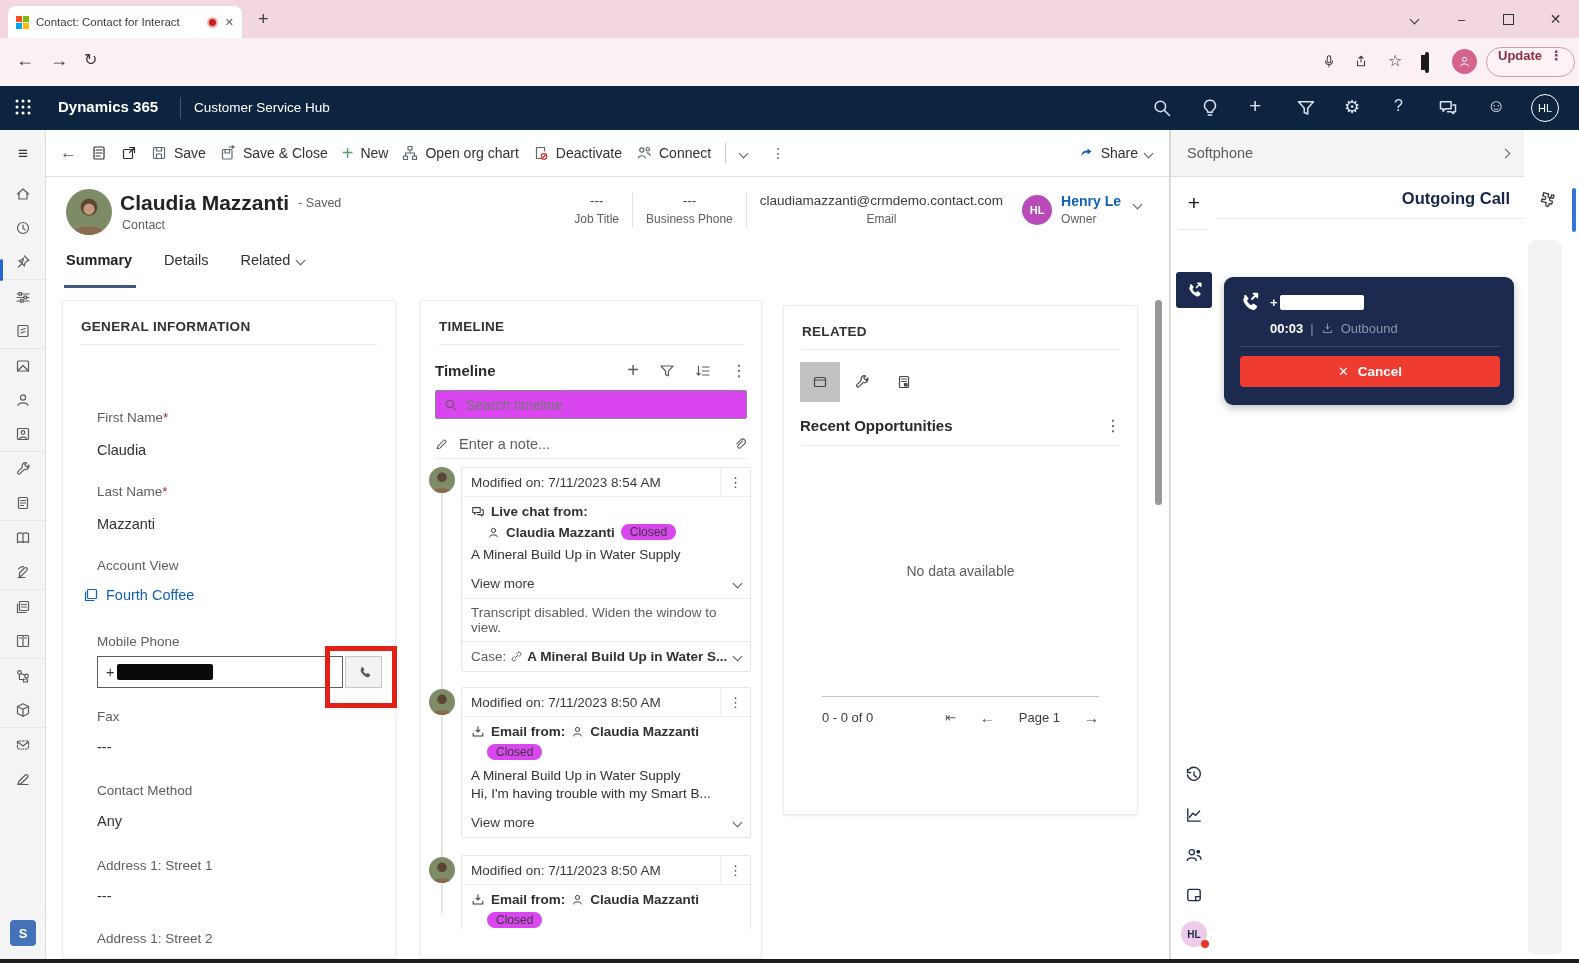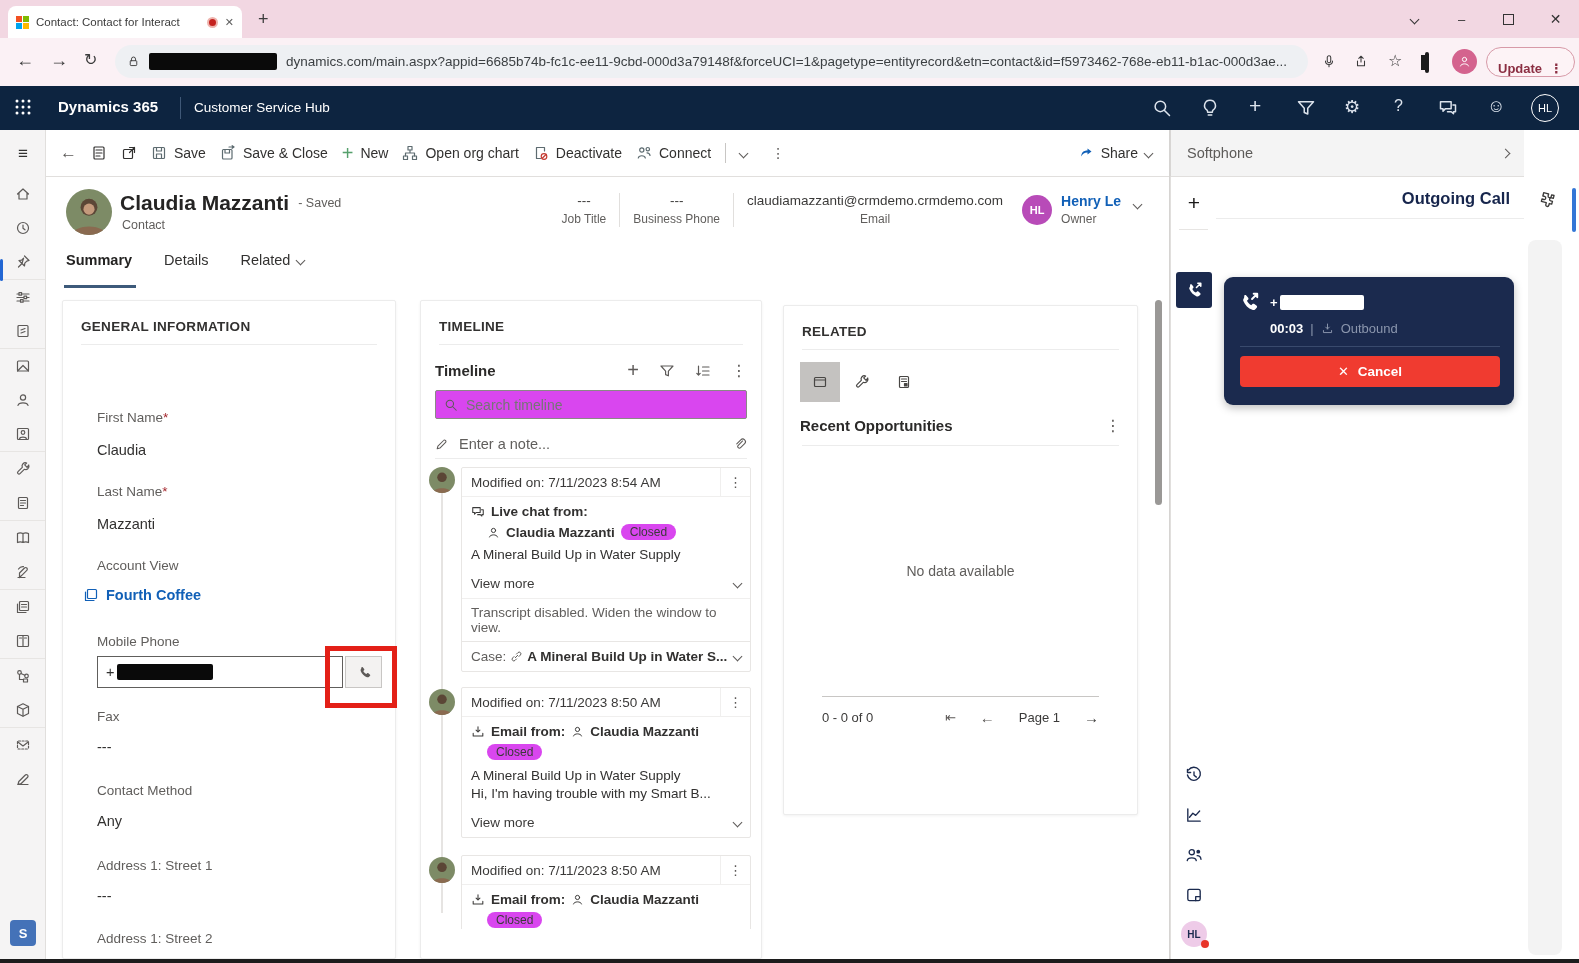--- a/index.html
+++ b/index.html
@@ -22,21 +22,21 @@
   .winctl{right:0;top:0;height:38px;display:flex}
   .winctl>div{width:47px;height:38px;display:flex;align-items:center;justify-content:center;color:#333;font-size:13px}
   .toolbar{left:0;top:38px;width:1579px;height:48px;background:#fbf1f5}
   .navbtn{color:#3a3a3a;font-size:18px}
   .addr{left:115px;top:7px;width:1193px;height:33px;background:#eef0f3;border-radius:17px;display:flex;align-items:center;padding:0 12px;gap:9px}
   .redactB{background:#0a0a0a;border-radius:2px}
   .urltext{flex:1;font-size:13.5px;color:#3c4043;white-space:nowrap;overflow:hidden}
   .sidebtn{width:17px;height:15px;border:2px solid #1b1b1b;border-radius:3px;position:relative}
   .sidebtn::after{content:"";position:absolute;right:2px;top:1px;bottom:1px;width:4px;background:#1b1b1b}
   .eav{width:25px;height:25px;border-radius:50%;background:#d4638e;display:flex;align-items:center;justify-content:center;color:#fff}
-  .updatebtn{left:1486px;top:9px;height:30px;border:1.5px solid #d79aa8;border-radius:15px;display:flex;align-items:flex-end;gap:8px;padding:0 11px;color:#8b2e42;font-size:13px;font-weight:bold;background:#fdf3f6}
+  .updatebtn{left:1486px;top:9px;height:30px;border:1.5px solid #d79aa8;border-radius:15px;display:flex;align-items:flex-start;gap:8px;padding:0 11px;color:#8b2e42;font-size:13px;font-weight:bold;background:#fdf3f6}
   
   .d365{left:0;top:86px;width:1579px;height:52px;background:#0d2440;color:#fff}
   .d365 .ic{position:absolute;top:12px;color:#dce3ec}
   .hlav{width:28px;height:28px;border-radius:50%;border:1.5px solid #fff;display:flex;align-items:center;justify-content:center;font-size:11px;color:#fff}
   
   .cmdbar{left:46px;top:130px;width:1124px;height:47px;background:#fff;border-bottom:1px solid #e1dfdd;display:flex;align-items:center;gap:14px;padding-left:14px;font-size:14px;color:#323130}
   .cmd{display:flex;align-items:center;gap:7px;white-space:nowrap}
   .cmd .gi{color:#5d6b70}
   .vsep{width:1px;height:20px;background:#c8c6c4}
   .sharebtn{position:absolute;right:18px;display:flex;align-items:center;gap:7px}
@@ -127,28 +127,20 @@
         <span style="width:11px;height:11px;border:1.3px solid #333;display:inline-block"></span>
       </div>
     <div style="font-size:14px">✕</div>
   </div>
 </div>
 
 <div class="ab toolbar">
   <div class="ab navbtn" style="left:16px;top:12px">←</div>
   <div class="ab navbtn" style="left:50px;top:12px">→</div>
   <div class="ab navbtn" style="left:84px;top:12px;font-size:16px">↻</div>
-  <div class="ab addr">
-    <svg class="i s13" viewBox="0 0 16 16" style="color:#444">
-        <rect x="4" y="7" width="8" height="6" rx="1"></rect>
-        <path d="M5.5 7V5a2.5 2.5 0 0 1 5 0v2"></path>
-      </svg>
-    <span class="redactB" style="width:128px;height:17px"></span>
-    <span class="urltext">dynamics.com/main.aspx?appid=6685b74b-fc1c-ee11-9cbd-000d3a79148f&amp;forceUCI=1&amp;pagetype=entityrecord&amp;etn=contact&amp;id=f5973462-768e-eb11-b1ac-000d3ae...</span>
-  </div>
   <div class="ab" style="left:1322px;top:16px;color:#3a3a3a">
       <svg class="i s14" viewBox="0 0 16 16">
         <path d="M8 2a2 2 0 0 1 2 2v4a2 2 0 0 1-4 0V4a2 2 0 0 1 2-2z"></path>
         <path d="M4 8a4 4 0 0 0 8 0M8 12v2.5"></path>
       </svg>
     </div>
   <div class="ab" style="left:1354px;top:16px;color:#3a3a3a">
       <svg class="i s14" viewBox="0 0 16 16">
         <path d="M8 9V2.5M8 2.5L5.5 5M8 2.5L10.5 5"></path>
         <path d="M4 8v5.5h8V8"></path>
@@ -441,21 +433,21 @@
       <span class="hval">---</span>
       <span class="hlbl">Job Title</span>
     </div>
     <div class="hdiv"></div>
     <div class="hcol">
       <span class="hval">---</span>
       <span class="hlbl">Business Phone</span>
     </div>
     <div class="hdiv"></div>
     <div class="hcol">
-      <span class="hval">claudiamazzanti@crmdemo.crmdemo.com</span>
+      <span class="hval">claudiamazzanti@crmdemo.contact.com</span>
       <span class="hlbl">Email</span>
     </div>
     <div class="flex" style="gap:9px;margin-left:6px">
       <span class="oav">HL</span>
       <span class="col" style="gap:3px">
         <span style="font-size:14px;font-weight:bold;color:#1160b7">Henry Le</span>
         <span class="hlbl">Owner</span>
       </span>
     </div>
     <span class="chev down" style="color:#5d5a58;margin-top:8px"></span>
@@ -482,21 +474,21 @@
       <span class="flabel"><span>Last Name</span><span class="req">*</span></span>
       <div class="fval" style="margin-top:16px">Mazzanti</div>
     </div>
     <div class="ab" style="left:34px;top:255px">
       <span class="flabel">Account View</span>
       <div class="flex" style="margin-top:13px;gap:7px;margin-left:-14px">
         <svg class="i" viewBox="0 0 16 16" style="color:#1160b7">
             <rect x="4.5" y="2.5" width="9" height="9" rx="1"></rect>
             <path d="M2.5 5v8.5H11"></path>
           </svg>
-        <span class="fval linkb" style="font-weight:bold">Fourth Coffee</span>
+        <span class="fval linkb" style="font-weight:normal">Fourth Coffee</span>
       </div>
     </div>
     <div class="ab" style="left:34px;top:331px">
       <span class="flabel">Mobile Phone</span>
     </div>
     <div class="ab flex" style="left:34px;top:355px;width:246px;height:32px;border:1px solid #605e5c;background:#fff;padding:0 8px;gap:3px">
       <span class="fval">+</span>
       <span class="redactB" style="width:96px;height:16px"></span>
     </div>
     <div class="ab flex" style="left:282px;top:355px;width:37px;height:32px;background:#f3f2f1;border:1px solid #c8c6c4;justify-content:center;color:#5d5a58">

